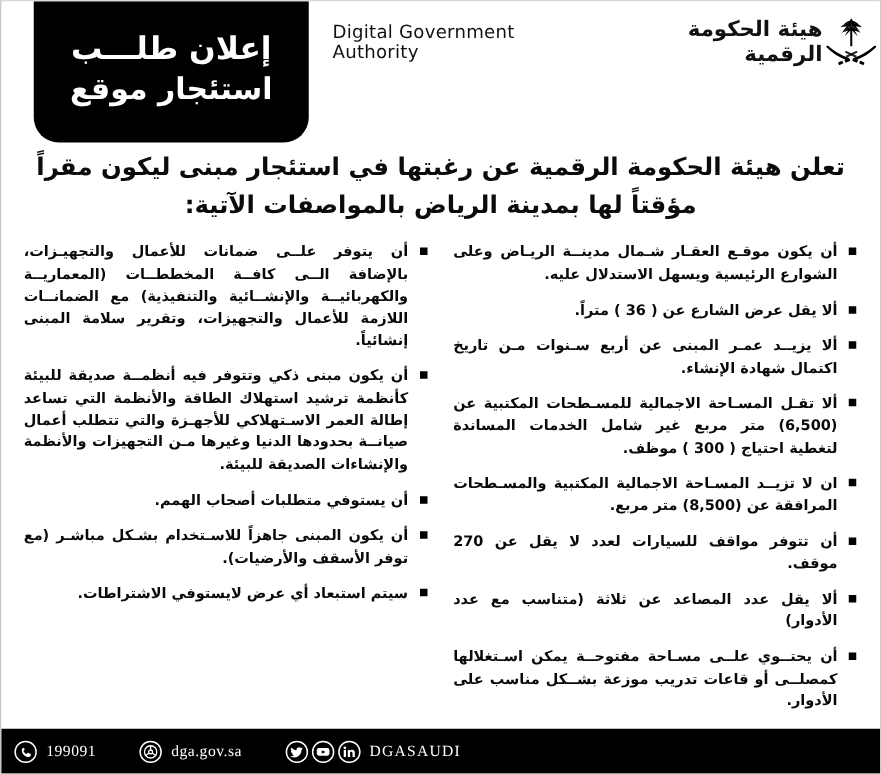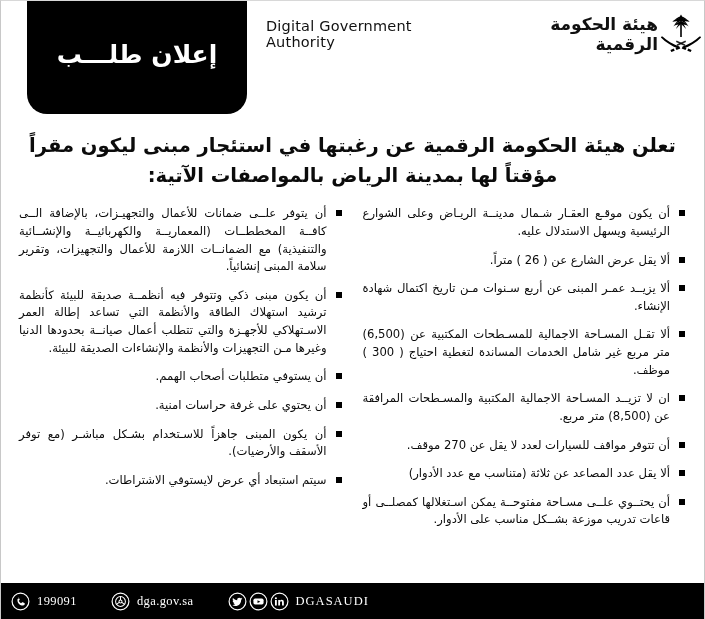--- a/index.html
+++ b/index.html
@@ -80,21 +80,21 @@
     font-size: 14.5px;
     font-weight: normal;
     color: #111111;
     direction: ltr;
     margin-top: 1px;
     letter-spacing: 0.2px;
   }
 
   
   .title {
-    margin: 12px 22px 0 22px;
+    margin: 0 22px 0 22px;
     font-size: 19.5px;
     font-weight: bold;
     color: #0b0b0b;
     text-align: center;
     line-height: 1.55;
   }
 
   
   .columns {
     display: flex;
@@ -116,21 +116,21 @@
   }
   ul.bullets li {
     position: relative;
     padding-right: 16px;
     margin-bottom: 11px;
     font-size: 11.6px;
     line-height: 1.52;
     color: #0a0a0a;
     text-align: justify;
     text-align-last: right;
-    font-weight: 400;
+    font-weight: 700;
   }
   ul.bullets li::before {
     content: "";
     position: absolute;
     right: 1px;
     top: 5px;
     width: 6px;
     height: 6px;
     background: #000000;
   }
@@ -180,20 +180,21 @@
 </style>
 </head>
 <body>
 
 <div id="page">
 
   <div class="header">
 
     <div class="banner">
       <div class="banner-line1">إعلان طلـــب</div>
+      <div class="banner-line2">استئجار موقع</div>
     </div>
 
     <div class="brand">
       <span>
         <svg class="emblem" viewBox="0 0 46 48" xmlns="http://www.w3.org/2000/svg" aria-hidden="true">
 
           <rect x="22.2" y="12" width="1.6" height="16" fill="#000"></rect>
 
           <g fill="#000">
             <path d="M23 5.5c-1.2 1.6-1.6 3.6-1.5 5.6.6-1.4 1-2.3 1.5-3 .5.7.9 1.6 1.5 3 .1-2-.3-4-1.5-5.6z"></path>
@@ -224,36 +225,35 @@
     </div>
   </div>
 
   <div class="title">تعلن هيئة الحكومة الرقمية عن رغبتها في استئجار مبنى ليكون مقراً مؤقتاً لها بمدينة الرياض بالمواصفات الآتية:</div>
 
   <div class="columns">
 
     <div class="col col-right">
       <ul class="bullets">
         <li>أن يكون موقـع العقـار شـمال مدينــة الريـاض وعلى الشوارع الرئيسية ويسهل الاستدلال عليه.</li>
-        <li>ألا يقل عرض الشارع عن ( 26 ) متراً.</li>
+        <li>ألا يقل عرض الشارع عن ( 36 ) متراً.</li>
         <li>ألا يزيــد عمـر المبنى عن أربع سـنوات مـن تاريخ اكتمال شهادة الإنشاء.</li>
         <li>ألا تقـل المسـاحة الاجمالية للمسـطحات المكتبية عن (6,500) متر مربع غير شامل الخدمات المساندة لتغطية احتياج ( 300 ) موظف.</li>
         <li>ان لا تزيــد المسـاحة الاجمالية المكتبية والمسـطحات المرافقة عن (8,500) متر مربع.</li>
         <li>أن تتوفر مواقف للسيارات لعدد لا يقل عن 270 موقف.</li>
         <li>ألا يقل عدد المصاعد عن ثلاثة (متناسب مع عدد الأدوار)</li>
         <li>أن يحتــوي علــى مسـاحة مفتوحــة يمكن اسـتغلالها كمصلــى أو قاعات تدريب موزعة بشــكل مناسب على الأدوار.</li>
       </ul>
     </div>
 
     <div class="col col-left">
       <ul class="bullets">
         <li>أن يتوفر علــى ضمانات للأعمال والتجهيـزات، بالإضافة الــى كافــة المخططــات (المعماريــة والكهربائيــة والإنشــائية والتنفيذية) مع الضمانــات اللازمة للأعمال والتجهيزات، وتقرير سلامة المبنى إنشائياً.</li>
         <li>أن يكون مبنى ذكي وتتوفر فيه أنظمــة صديقة للبيئة كأنظمة ترشيد استهلاك الطاقة والأنظمة التي تساعد إطالة العمر الاسـتهلاكي للأجهـزة والتي تتطلب أعمال صيانــة بحدودها الدنيا وغيرها مـن التجهيزات والأنظمة والإنشاءات الصديقة للبيئة.</li>
         <li>أن يستوفي متطلبات أصحاب الهمم.</li>
-        <li>أن يحتوي على غرفة حراسات امنية.</li>
         <li>أن يكون المبنى جاهزاً للاسـتخدام بشـكل مباشـر (مع توفر الأسقف والأرضيات).</li>
         <li>سيتم استبعاد أي عرض لايستوفي الاشتراطات.</li>
 
       </ul>
     </div>
   </div>
 
   <div class="footer">
 
     <div class="f-group">

